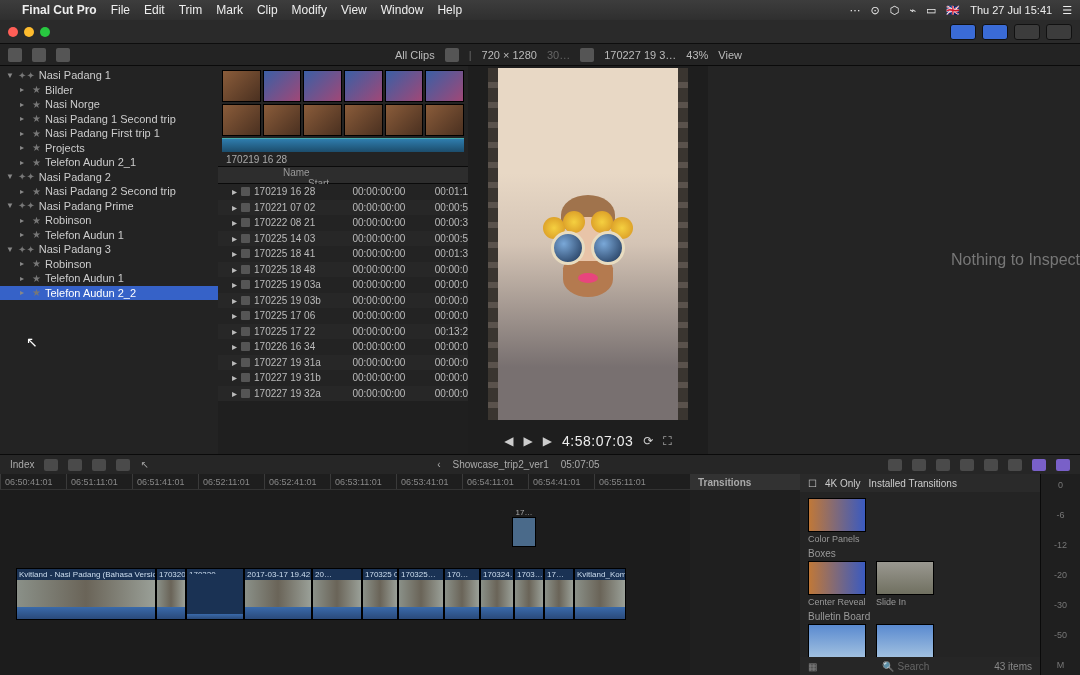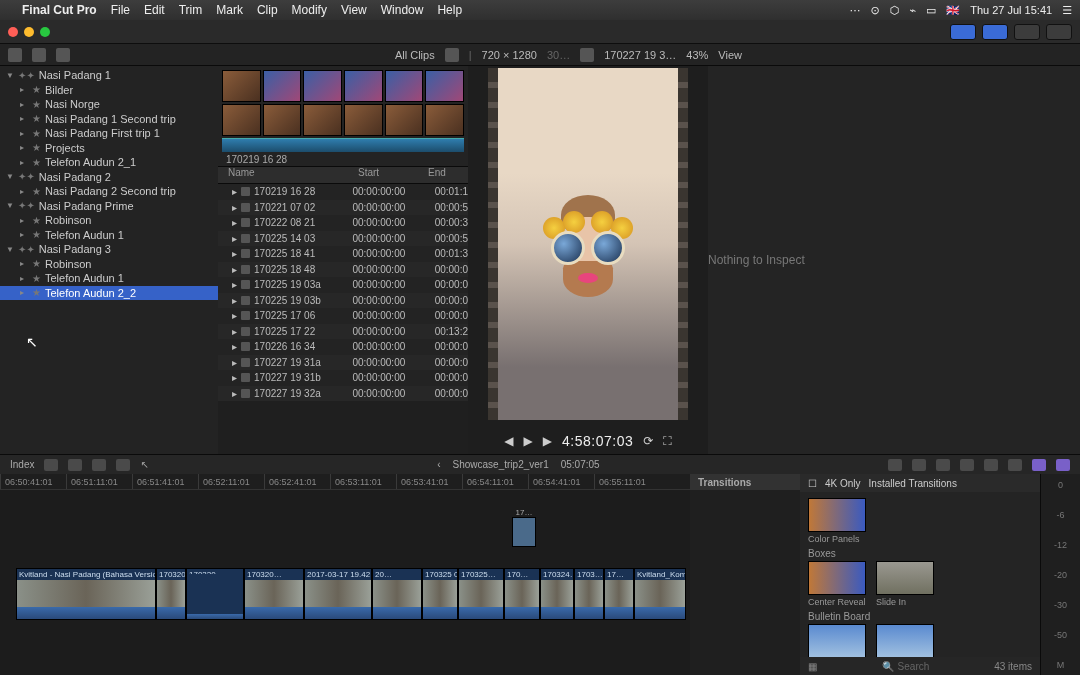--- a/index.html
+++ b/index.html
@@ -36,21 +36,21 @@
 .side-item.sel { background: #3662c8; color: #fff; }
 .cursor { position: absolute; left: 26px; top: 334px; font-size: 14px; color: #fff; pointer-events:none; }
 
 .browser { width: 250px; background: #1f1f1f; display:flex; flex-direction:column; }
 .filmstrip { height: 100px; background: #232323; padding: 4px; }
 .fs-row { display:flex; gap:2px; margin-bottom:2px; }
 .fs-th { flex:1; height: 32px; background: linear-gradient(135deg,#8a5c3a,#4a3020); border:1px solid #000; }
 .fs-th.alt { background: linear-gradient(135deg,#3b5fa5,#a04877); }
 .fs-wave { height: 14px; background: linear-gradient(#2f7dae,#1c4d6c); border-top:1px solid #4aa; }
 .fs-label { font-size:10px; color:#aaa; padding:2px 4px; }
-.list-hdr { display:flex; background:#2d2d2d; height:18px; font-size:10px; color:#999; border-bottom:1px solid #0a0a0a; border-top:1px solid #0a0a0a;}
+.list-hdr { display:flex; background:#2d2d2d; height:18px; align-items:center; font-size:10px; color:#999; border-bottom:1px solid #0a0a0a; border-top:1px solid #0a0a0a;flex-direction:column;}
 .list-hdr .c1{width:140px;padding-left:10px;} .list-hdr .c2{width:70px;} .list-hdr .c3{flex:1;}
 .list-body { flex:1; overflow:hidden; }
 .list-row { display:flex; height:15.5px; align-items:center; font-size:10px; color:#bbb; }
 .list-row:nth-child(odd){ background:#232323;} .list-row:nth-child(even){ background:#272727;}
 .list-row .c1{width:140px;padding-left:14px; display:flex; gap:4px; align-items:center;} 
 .list-row .ico{width:9px;height:9px;background:#555;border-radius:1px;}
 .list-row .c2{width:86px;} .list-row .c3{flex:1;}
 .list-foot { height:18px; text-align:center; font-size:10px; color:#999; background:#262626; line-height:18px;}
 
 .viewer { width: 240px; background: #1e1e1e; display:flex; flex-direction:column;}
@@ -63,21 +63,21 @@
 .skin { position:absolute; top:30px; left:30px; width:50px; height:70px; background:#e8c4a8; border-radius:45% 45% 50% 50%;}
 .beard { position:absolute; top:74px; left:30px; width:50px; height:36px; background:#b47a4f; border-radius:20% 20% 50% 50%;}
 .lips { position:absolute; top:86px; left:45px; width:20px; height:10px; background:#e8457d; border-radius:50%;}
 .glasses { position:absolute; top:44px; left:18px; width:74px; display:flex; justify-content:space-between;}
 .lens { width:34px; height:34px; border-radius:50%; background: radial-gradient(circle at 35% 35%, #7aa8d8, #1a3050); border:3px solid #e8dcc0;}
 .flower { position:absolute; width:22px; height:22px; border-radius:50%; background: radial-gradient(#f5d040, #d49020);}
 .fl1{top:30px; left:10px;} .fl2{top:24px; left:30px;} .fl3{top:24px; right:30px;} .fl4{top:30px; right:10px;}
 .viewer-ctrl { height:26px; display:flex; align-items:center; justify-content:center; gap:10px; color:#ccc; background:#1e1e1e; font-size:12px;}
 .tc { font-size:14px; color:#eee; letter-spacing:.5px;}
 
-.inspector { flex:1; background:#242424; display:flex; align-items:center; justify-content:flex-start; color:#777; font-size:12px; }
+.inspector { flex:1; background:#242424; display:flex; align-items:center; justify-content:flex-end; color:#777; font-size:16px; }
 
 
 .tlbar { height:20px; background:#262626; display:flex; align-items:center; justify-content:space-between; padding:0 10px; border-top:1px solid #0a0a0a; font-size:10px; color:#aaa;}
 .tlbar-left, .tlbar-right { display:flex; gap:10px; align-items:center;}
 .tlbar .ic { width:14px; height:12px; background:#4a4a4a; border-radius:2px;}
 .tlbar .ic.pu { background:#7960c8;}
 
 .timeline { height:201px; display:flex; background:#1c1c1c; }
 .tl-main { flex:1; position:relative; overflow:hidden;}
 .ruler { height:16px; background:#1e1e1e; display:flex; font-size:9px; color:#888; border-bottom:1px solid #333;}
@@ -509,25 +509,20 @@
           <div class="vclip w2">
             <div class="vc-lbl">170320 1…</div>
             <div class="vc-th"></div>
             <div class="vc-wave"></div>
           </div>
           <div class="vclip w3">
             <div class="vc-lbl">170320_…</div>
             <div class="vc-th"></div>
             <div class="vc-wave"></div>
           </div>
-          <div class="vclip w4">
-            <div class="vc-lbl">170320…</div>
-            <div class="vc-th"></div>
-            <div class="vc-wave"></div>
-          </div>
           <div class="vclip w5">
             <div class="vc-lbl">2017-03-17 19.42.14…</div>
             <div class="vc-th"></div>
             <div class="vc-wave"></div>
           </div>
           <div class="vclip w6">
             <div class="vc-lbl">20…</div>
             <div class="vc-th"></div>
             <div class="vc-wave"></div>
           </div>

